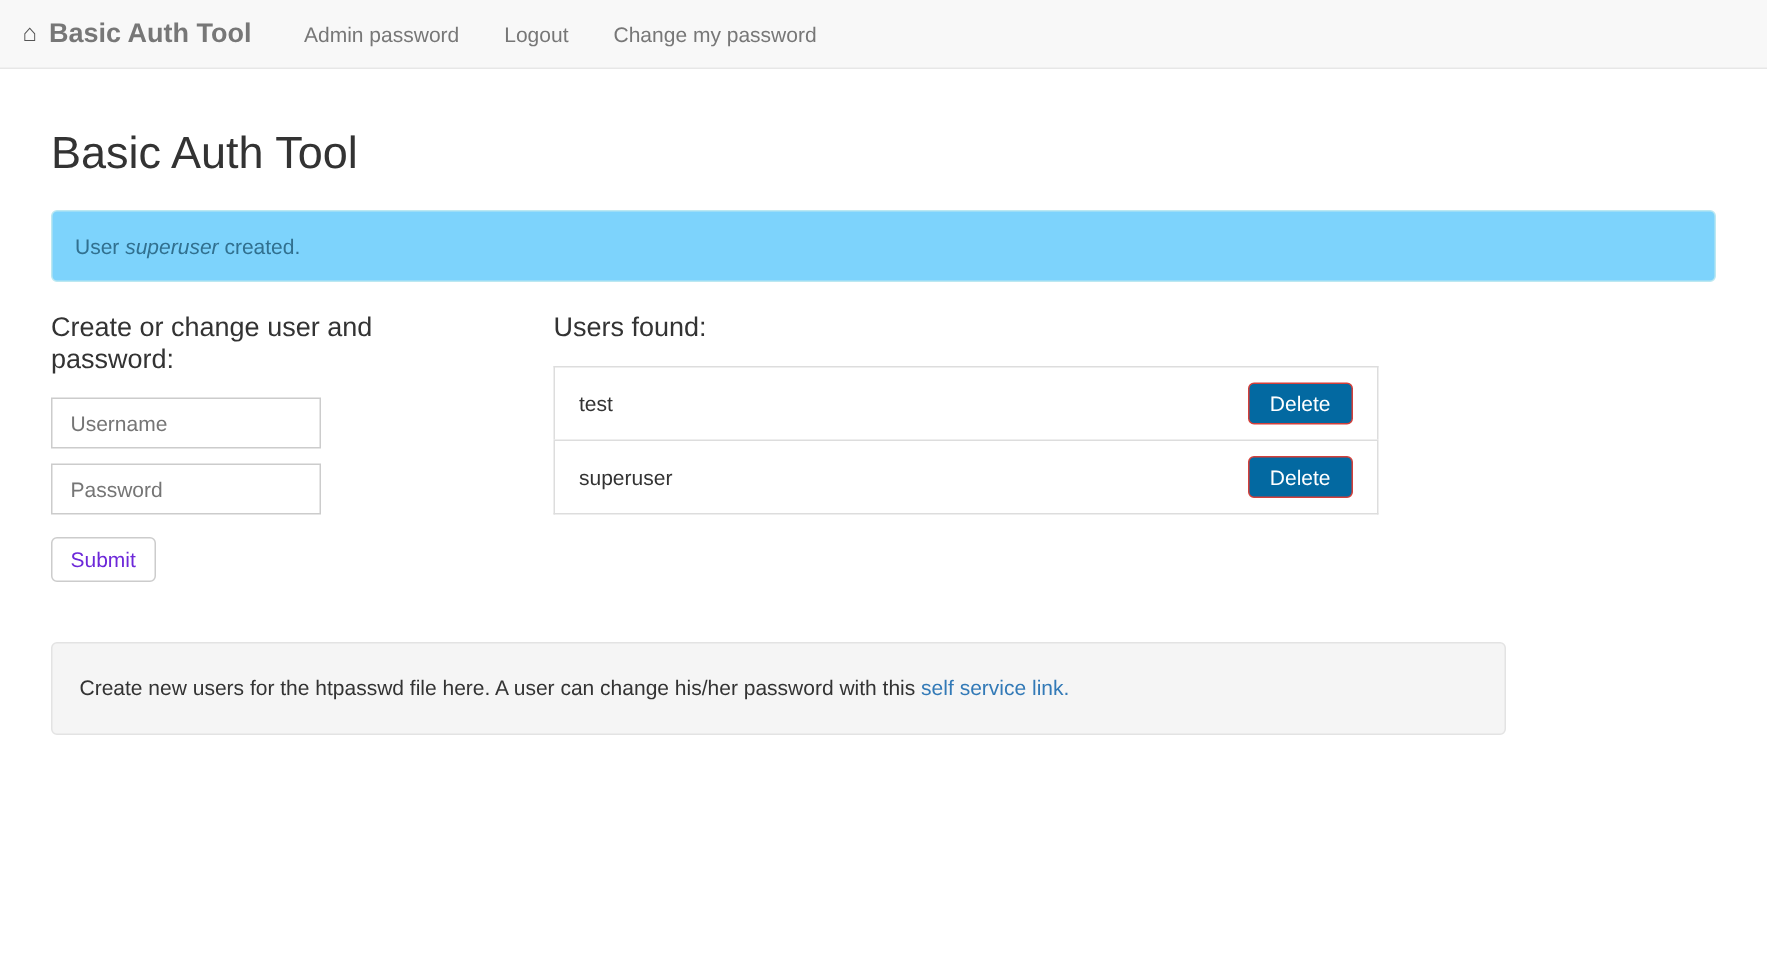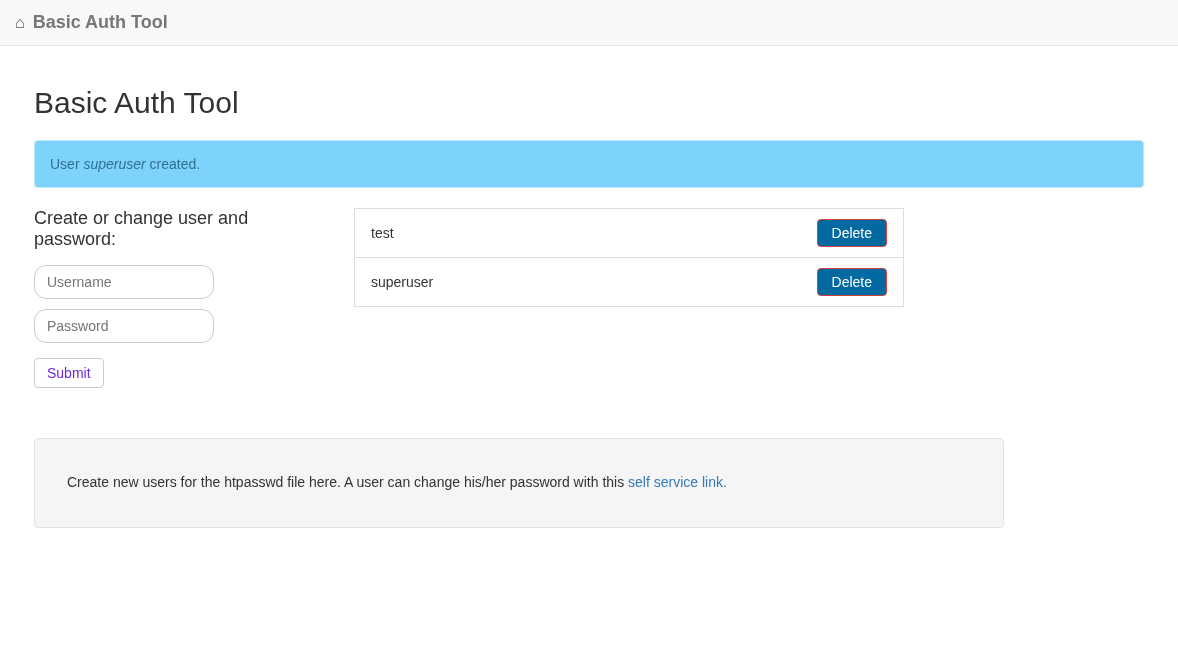--- a/index.html
+++ b/index.html
@@ -68,21 +68,21 @@
       border-radius: 4px;
     }
     .alert-info em {
       font-style: italic;
       color: #31708f;
     }
 
     
     .two-col {
       display: flex;
-      gap: 20px;
+      gap: 35px;
       margin-top: 20px;
     }
     .col-left {
       width: 300px;
       flex-shrink: 0;
     }
     .col-right {
       flex: 1;
     }
 
@@ -96,21 +96,21 @@
     
     .form-group {
       margin-bottom: 10px;
     }
     .form-control {
       width: 180px;
       height: 34px;
       padding: 6px 12px;
       font-size: 14px;
       border: 1px solid #ccc;
-      border-radius: 12px;
+      border-radius: 0;
       color: #555;
       outline: none;
       background: #fff;
     }
     .btn-default {
       padding: 6px 12px;
       font-size: 14px;
       background: #fff;
       border: 1px solid #ccc;
       border-radius: 4px;
@@ -150,22 +150,22 @@
       border: 1px solid #d43f3a;
       border-radius: 4px;
       color: #fff;
       cursor: pointer;
     }
 
     
     .info-box {
       background-color: #f5f5f5;
       border: 1px solid #e3e3e3;
-      padding: 32px;
-      margin-top: 50px;
+      padding: 18px;
+      margin-top: 40px;
       border-radius: 4px;
       font-size: 14px;
       color: #333;
       max-width: 970px;
     }
     .info-box a {
       color: #337ab7;
       text-decoration: none;
     }
     .info-box p {
@@ -174,20 +174,31 @@
     }
   </style>
 </head>
 <body>
 
 <nav class="navbar">
   <a class="navbar-brand" href="#">
     <span class="home-icon">⌂</span>
     <span>Basic Auth Tool</span>
   </a>
+  <ul class="navbar-links">
+    <li>
+      <a href="#">Admin password</a>
+    </li>
+    <li>
+      <a href="#">Logout</a>
+    </li>
+    <li>
+      <a href="#">Change my password</a>
+    </li>
+  </ul>
 </nav>
 
 <div class="container">
 
   <h1 class="page-title">Basic Auth Tool</h1>
 
   <div class="alert-info">
     <span>User </span><em>superuser</em><span> created.</span>
   </div>
 
@@ -198,20 +209,21 @@
       <div class="form-group">
         <input type="text" class="form-control" placeholder="Username" style="">
       </div>
       <div class="form-group">
         <input type="password" class="form-control" placeholder="Password" style="">
       </div>
       <button class="btn-default">Submit</button>
     </div>
 
     <div class="col-right">
+      <h3 class="section-title">Users found:</h3>
       <table class="users-table">
         <tbody id="users-tbody">
         <tr>
               <td>test</td>
               <td><button class="btn-danger">Delete</button></td>
             </tr>
             <tr>
               <td>superuser</td>
               <td><button class="btn-danger">Delete</button></td>
             </tr>

